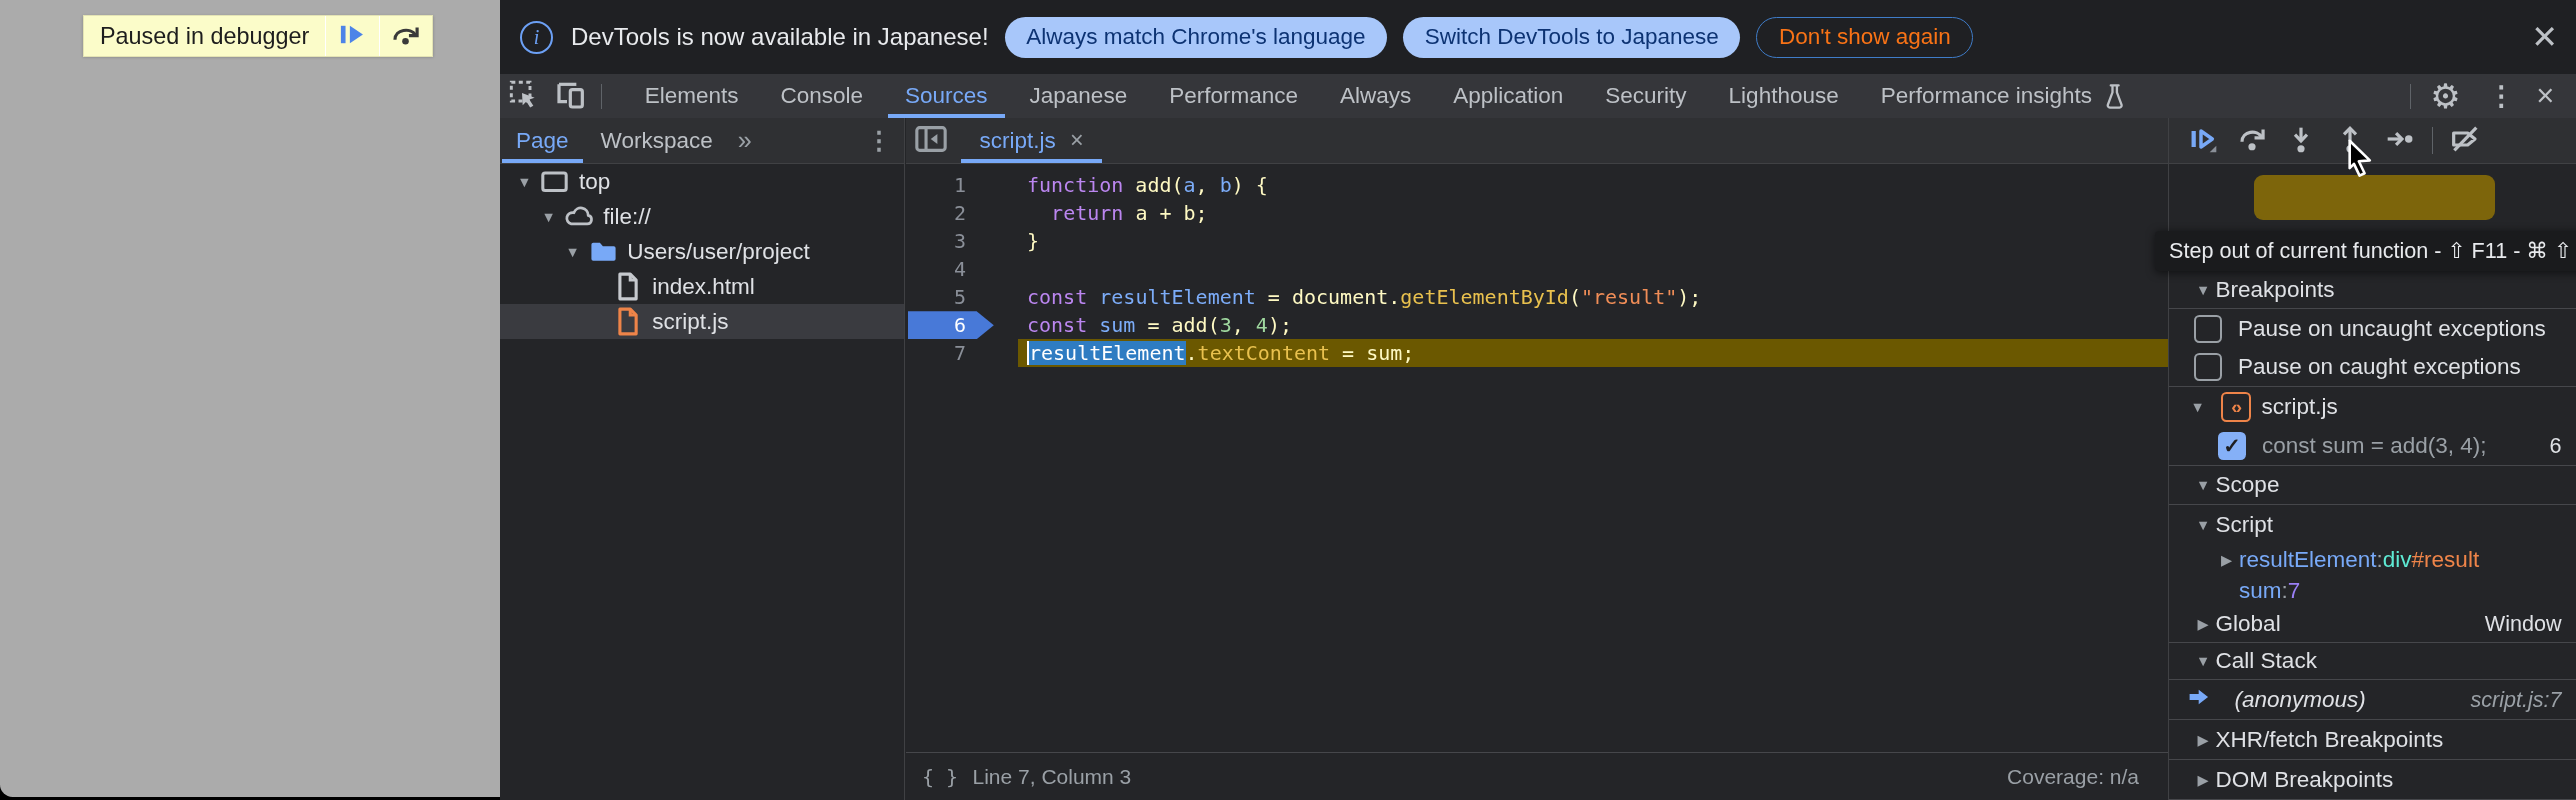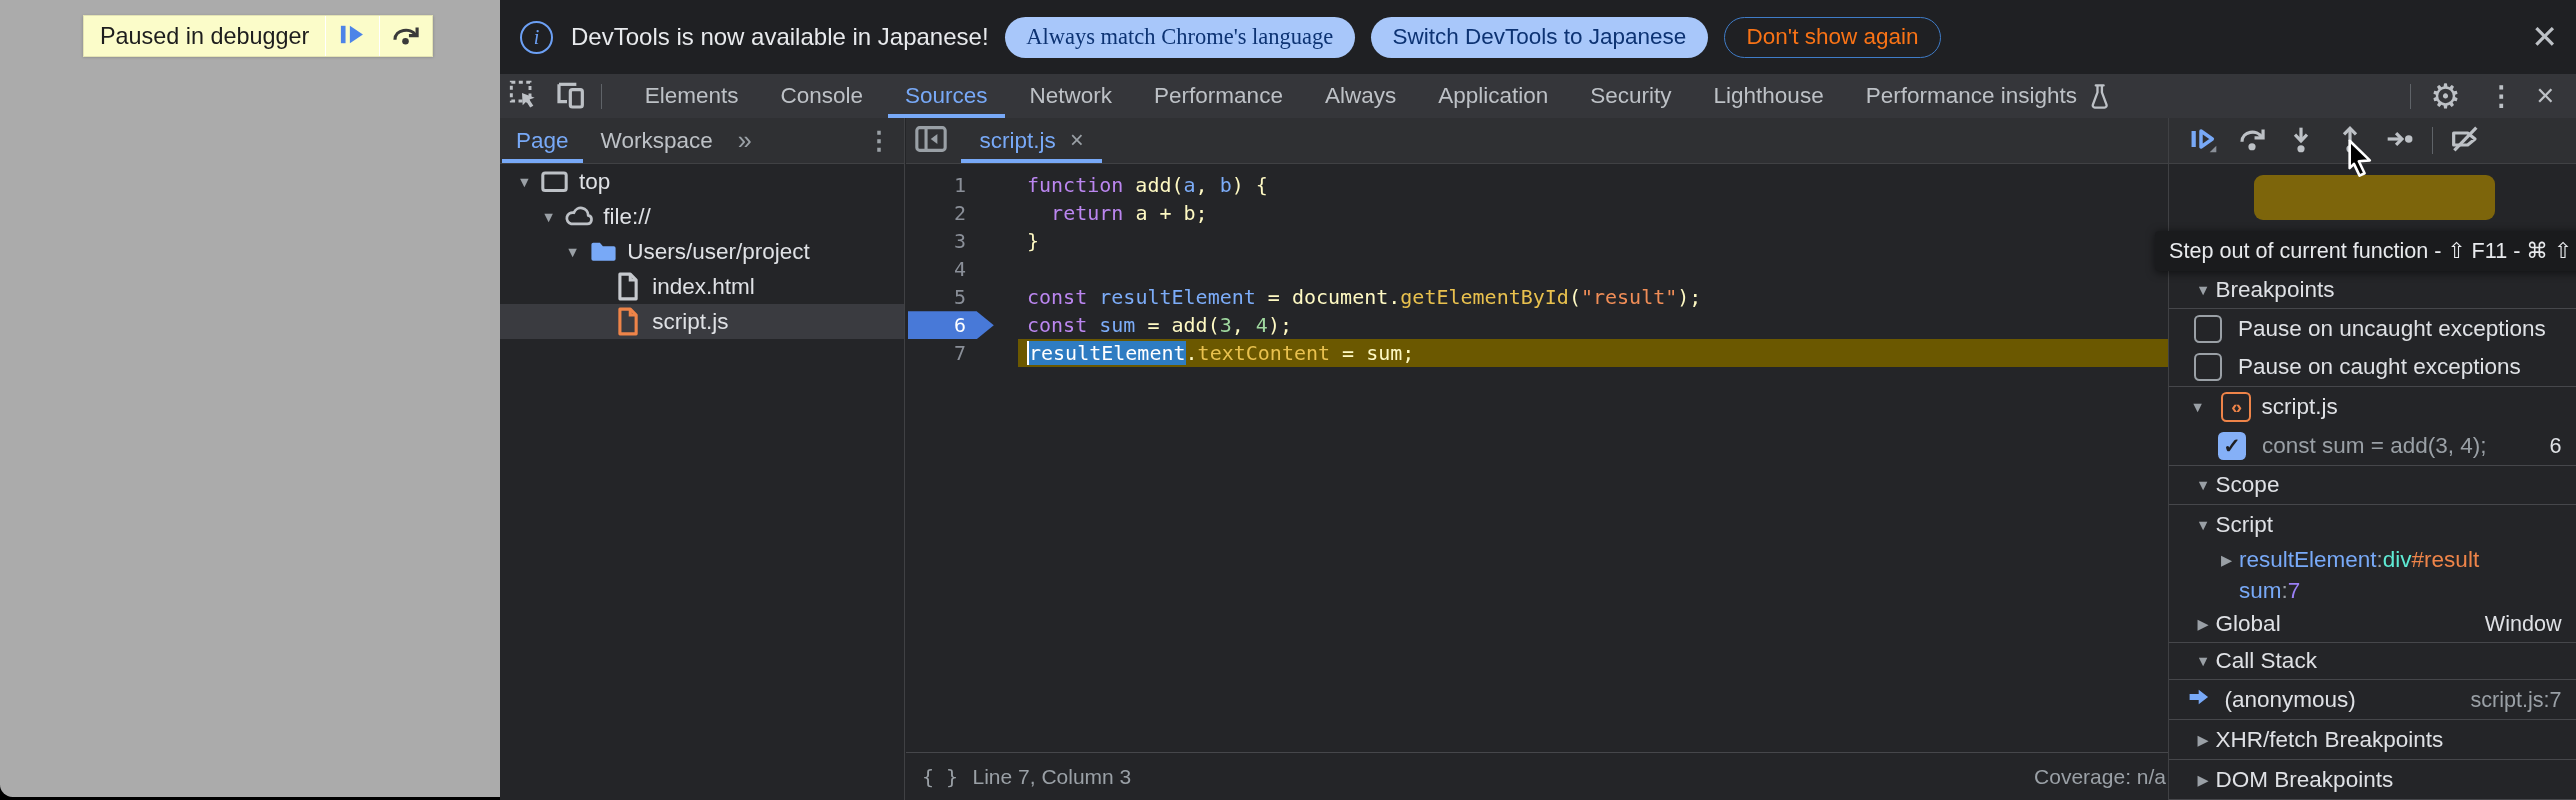--- a/index.html
+++ b/index.html
@@ -75,21 +75,21 @@
   .codecol{flex:1;padding-top:7.2px;}
   .code-line{height:28px;line-height:28px;white-space:pre;padding-left:9px;color:#dfe1e5;}
   .code-line.exec{background:#6b5800;}
   .tk-kw{color:#bb86f0;} .tk-def{color:#7cacf8;} .tk-prop{color:#e9c14e;}
   .tk-str{color:#f08d57;} .tk-num{color:#9fd89f;} .tk-pl{color:#fef9c3;}
   .tk-sel{background:#2e7cc2;color:#fff;border-left:2.7px solid #fff;}
   .statusbar{position:absolute;left:0;bottom:0;right:0;height:49px;border-top:1.8px solid #46474b;
              box-sizing:border-box;display:flex;align-items:center;color:#9aa0a6;font-size:21px;}
   .brace{font-family:"DejaVu Sans Mono",monospace;font-size:20px;margin-left:16px;color:#9aa0a6;}
   .linecol{margin-left:14.4px;}
-  .coverage{margin-left:auto;margin-right:2px;}
+  .coverage{margin-left:auto;margin-right:29px;}
   
   .rightpanel{position:absolute;left:1668px;top:0;width:408px;height:100%;border-left:0.9px solid #404144;
               box-sizing:border-box;background:#242528;}
   .dbg-bar{display:flex;align-items:center;gap:9px;padding-left:14.4px;}
   .dbg-btn{width:40px;height:40px;display:flex;align-items:center;justify-content:center;border-radius:5.4px;}
   .dbg-sep{width:0.9px;height:27px;background:#5f6368;margin:0 3.6px;}
   .banner-zone{position:absolute;left:0;top:46px;right:0;height:68px;}
   .paused-banner{position:absolute;left:85px;top:10.8px;width:241px;height:45px;background:#7d650b;border-radius:9px;}
   .tooltip{position:absolute;left:-14.4px;top:67px;height:40px;background:#1a1b1d;border-radius:4.5px;
            display:flex;align-items:center;padding:0 14.4px;font-size:21.6px;color:#e8eaed;white-space:nowrap;
@@ -136,21 +136,21 @@
       </span>
     </div>
   </div>
 </div>
 
 <div class="devtools">
 
   <div class="infobar">
     <span class="info-circ">i</span>
     <span class="info-msg">DevTools is now available in Japanese!</span>
-    <button class="pill filled" style="border:none;font-family:Liberation Serif, serif;">Always match Chrome's language</button>
+    <button class="pill filled" style="border:none;font-family:Liberation Sans, sans-serif;">Always match Chrome's language</button>
     <button class="pill filled" style="border:none;font-family:inherit;">Switch DevTools to Japanese</button>
     <button class="pill outline" style="font-family:inherit;background:transparent;">Don't show again</button>
     <span class="infobar-close">✕</span>
   </div>
 
   <div class="toolbar">
     <span class="tb-icon">
       <span>
         <svg width="32" height="32" viewBox="0 0 24 24">
             <rect x="2.5" y="2.5" width="14" height="14" fill="none" stroke="#bdc1c6" stroke-width="2.2" stroke-dasharray="3 2.6"></rect>
@@ -172,21 +172,21 @@
         <span class="tab">
           <span>Elements</span>
         </span>
         <span class="tab">
           <span>Console</span>
         </span>
         <span class="tab selected">
           <span>Sources</span>
         </span>
         <span class="tab">
-          <span>Network</span>
+          <span>Japanese</span>
         </span>
         <span class="tab">
           <span>Performance</span>
         </span>
         <span class="tab">
           <span>Always</span>
         </span>
         <span class="tab">
           <span>Application</span>
         </span>
@@ -437,21 +437,21 @@
         <div class="rp-row bb" style="height:37px;padding-left:21.6px;">
           <span class="tri">▶</span>
           <span>Global</span>
           <span class="rp-right white">Window</span>
         </div>
 
         <div class="rp-row bb" style="height:37px;padding-left:21.6px;">
           <span class="tri">▼</span>
           <span>Call Stack</span>
         </div>
-        <div class="rp-row bb" style="height:40px;padding-left:18px;gap:14px;">
+        <div class="rp-row bb" style="height:40px;padding-left:18px;gap:24px;font-style:italic;">
           <span>
             <svg width="23.4" height="20" viewBox="0 0 18 14">
                 <path d="M2 4.6 h7 V1.4 L16.2 7 L9 12.6 V9.4 H2 Z" fill="#78a9f7"></path>
               </svg>
           </span>
           <span>(anonymous)</span>
           <span class="rp-right">script.js:7</span>
         </div>
 
         <div class="rp-row bb" style="height:40px;padding-left:21.6px;">

